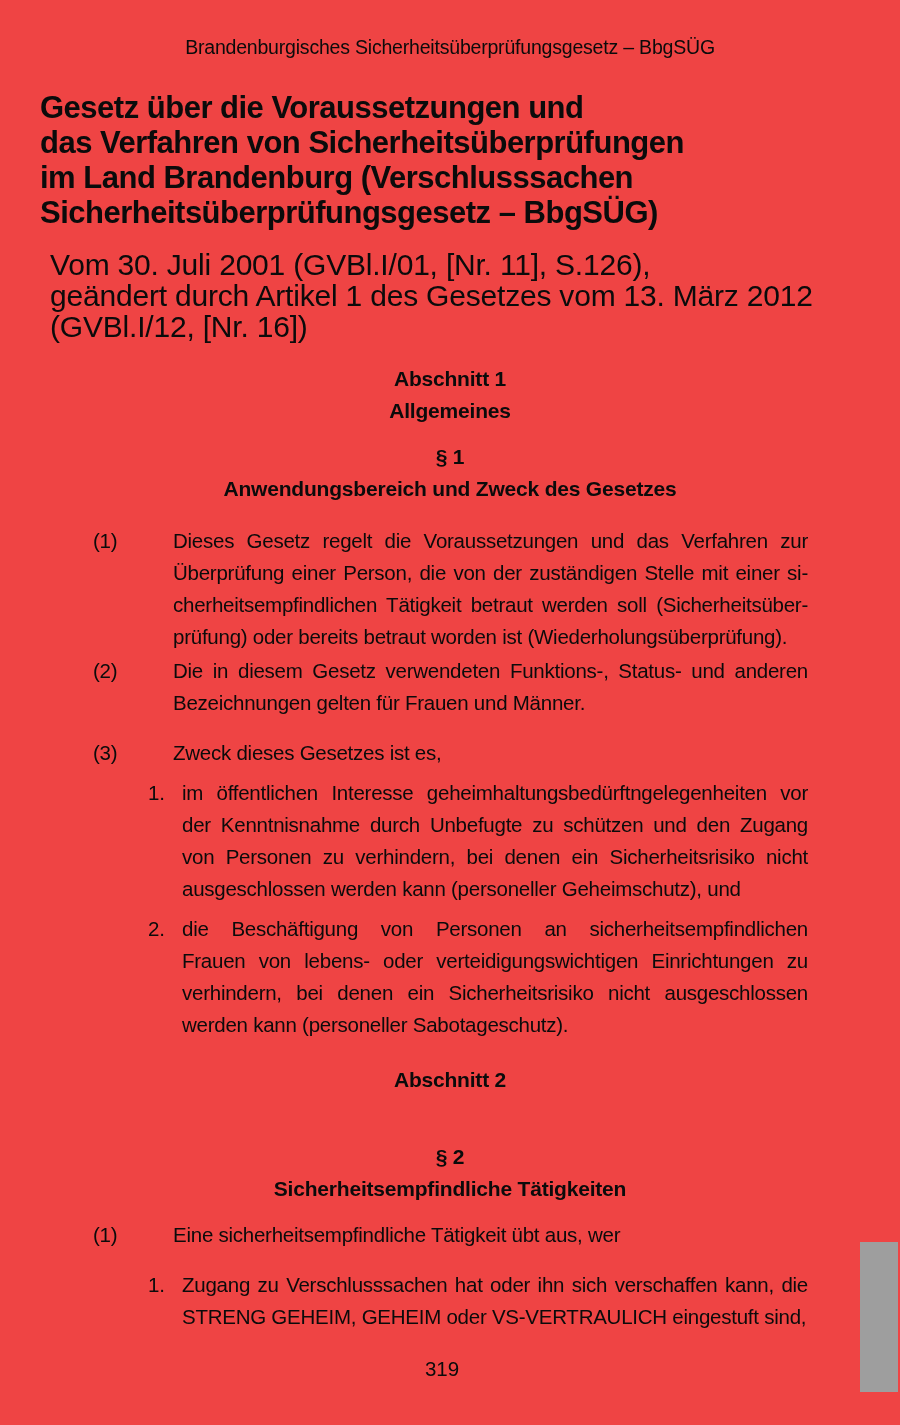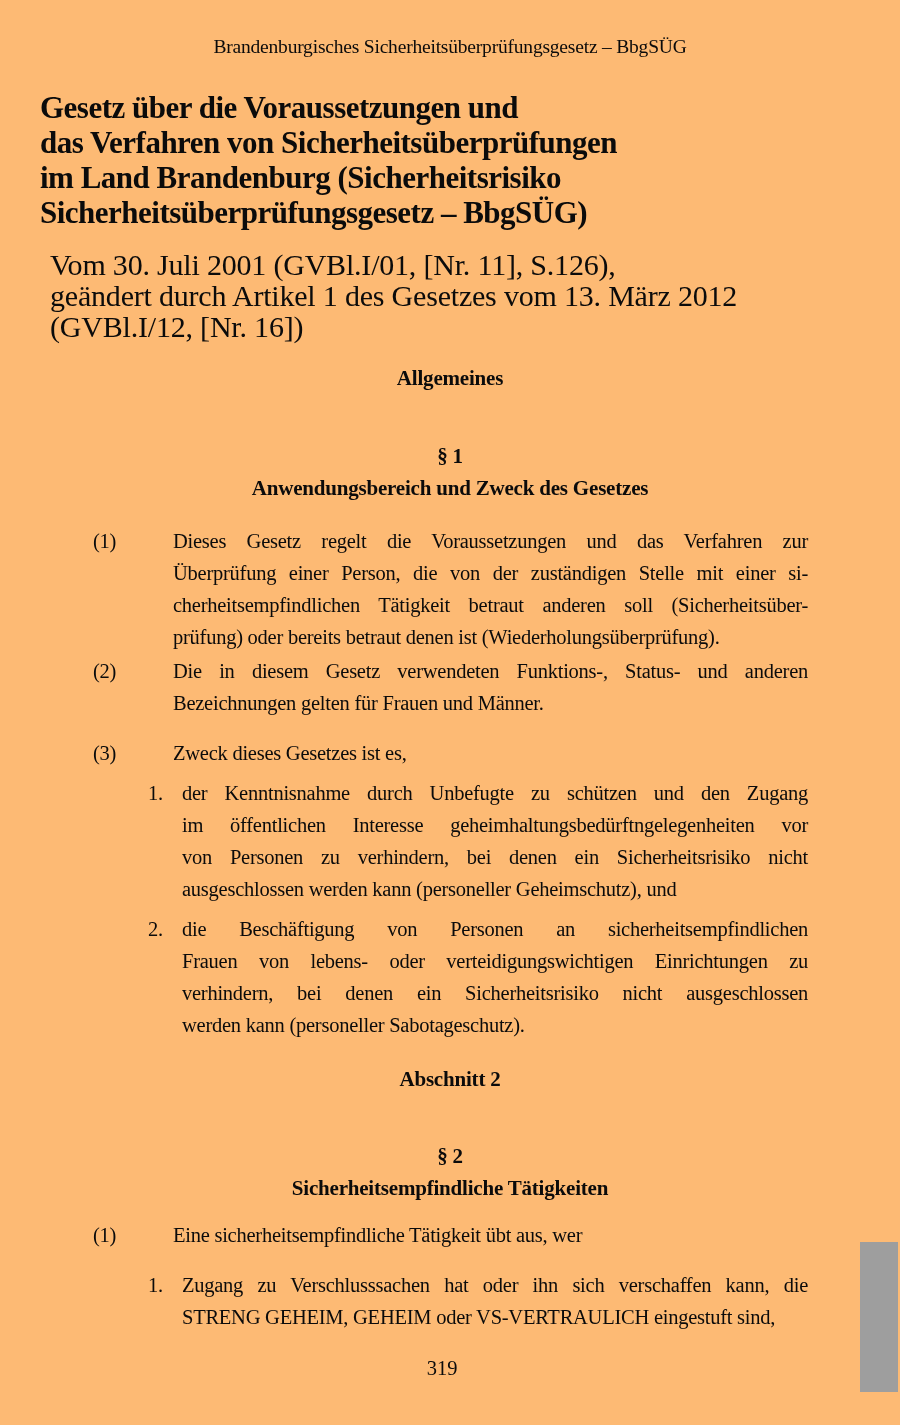--- a/index.html
+++ b/index.html
@@ -1,22 +1,22 @@
 <!DOCTYPE html>
 <html lang="de"><head>
 <meta charset="utf-8">
 <style>
   html, body { margin: 0; padding: 0; background: #ffffff; }
   .page {
     position: relative;
     width: 900px;
     height: 1425px;
-    background: #fdba74;
+    background: #ef4444;
     color: #0b0b0b;
-    font-family: Liberation Serif, serif;
+    font-family: Liberation Sans, sans-serif;
     overflow: hidden;
   }
   .center { text-align: center; }
 
   .running-header {
     position: absolute;
     top: 36px; left: 50px; width: 800px;
     font-size: 19.5px;
     letter-spacing: -0.2px;
   }
@@ -88,46 +88,47 @@
 </head>
 <body>
 
 <div class="page">
 
   <div class="running-header center">Brandenburgisches Sicherheitsüberprüfungsgesetz – BbgSÜG</div>
 
   <div class="law-title center">
       <div class="ln">Gesetz über die Voraussetzungen und</div>
       <div class="ln">das Verfahren von Sicherheitsüberprüfungen</div>
-      <div class="ln">im Land Brandenburg (Sicherheitsrisiko</div>
+      <div class="ln">im Land Brandenburg (Verschlusssachen</div>
       <div class="ln">Sicherheitsüberprüfungsgesetz – BbgSÜG)</div>
     </div>
 
   <div class="law-subtitle center">
       <div class="ln">Vom 30. Juli 2001 (GVBl.I/01, [Nr. 11], S.126),</div>
       <div class="ln">geändert durch Artikel 1 des Gesetzes vom 13. März 2012</div>
       <div class="ln">(GVBl.I/12, [Nr. 16])</div>
     </div>
 
   <div class="sec-heading" id="abschnitt1">
+    <div>Abschnitt 1</div>
     <div>Allgemeines</div>
   </div>
 
   <div class="sec-heading" id="par1-head">
     <div>§ 1</div>
     <div>Anwendungsbereich und Zweck des Gesetzes</div>
   </div>
 
   <div class="para" id="p1-1">
     <span class="marker">(1)</span>
     <div class="body">
         <div class="ln just">Dieses Gesetz regelt die Voraussetzungen und das Verfahren zur</div>
         <div class="ln just">Überprüfung einer Person, die von der zuständigen Stelle mit einer si-</div>
-        <div class="ln just">cherheitsempfindlichen Tätigkeit betraut anderen soll (Sicherheitsüber-</div>
-        <div class="ln">prüfung) oder bereits betraut denen ist (Wiederholungsüberprüfung).</div>
+        <div class="ln just">cherheitsempfindlichen Tätigkeit betraut werden soll (Sicherheitsüber-</div>
+        <div class="ln">prüfung) oder bereits betraut worden ist (Wiederholungsüberprüfung).</div>
       </div>
   </div>
 
   <div class="para" id="p1-2">
     <span class="marker">(2)</span>
     <div class="body">
         <div class="ln just">Die in diesem Gesetz verwendeten Funktions-, Status- und anderen</div>
         <div class="ln">Bezeichnungen gelten für Frauen und Männer.</div>
       </div>
   </div>
@@ -135,22 +136,22 @@
   <div class="para" id="p1-3">
     <span class="marker">(3)</span>
     <div class="body">
         <div class="ln">Zweck dieses Gesetzes ist es,</div>
       </div>
   </div>
 
   <div class="item" id="p1-i1">
     <span class="marker">1.</span>
     <div class="body">
+        <div class="ln just">im öffentlichen Interesse geheimhaltungsbedürftngelegenheiten vor</div>
         <div class="ln just">der Kenntnisnahme durch Unbefugte zu schützen und den Zugang</div>
-        <div class="ln just">im öffentlichen Interesse geheimhaltungsbedürftngelegenheiten vor</div>
         <div class="ln just">von Personen zu verhindern, bei denen ein Sicherheitsrisiko nicht</div>
         <div class="ln">ausgeschlossen werden kann (personeller Geheimschutz), und</div>
       </div>
   </div>
 
   <div class="item" id="p1-i2">
     <span class="marker">2.</span>
     <div class="body">
         <div class="ln just">die Beschäftigung von Personen an sicherheitsempfindlichen</div>
         <div class="ln just">Frauen von lebens- oder verteidigungswichtigen Einrichtungen zu</div>

